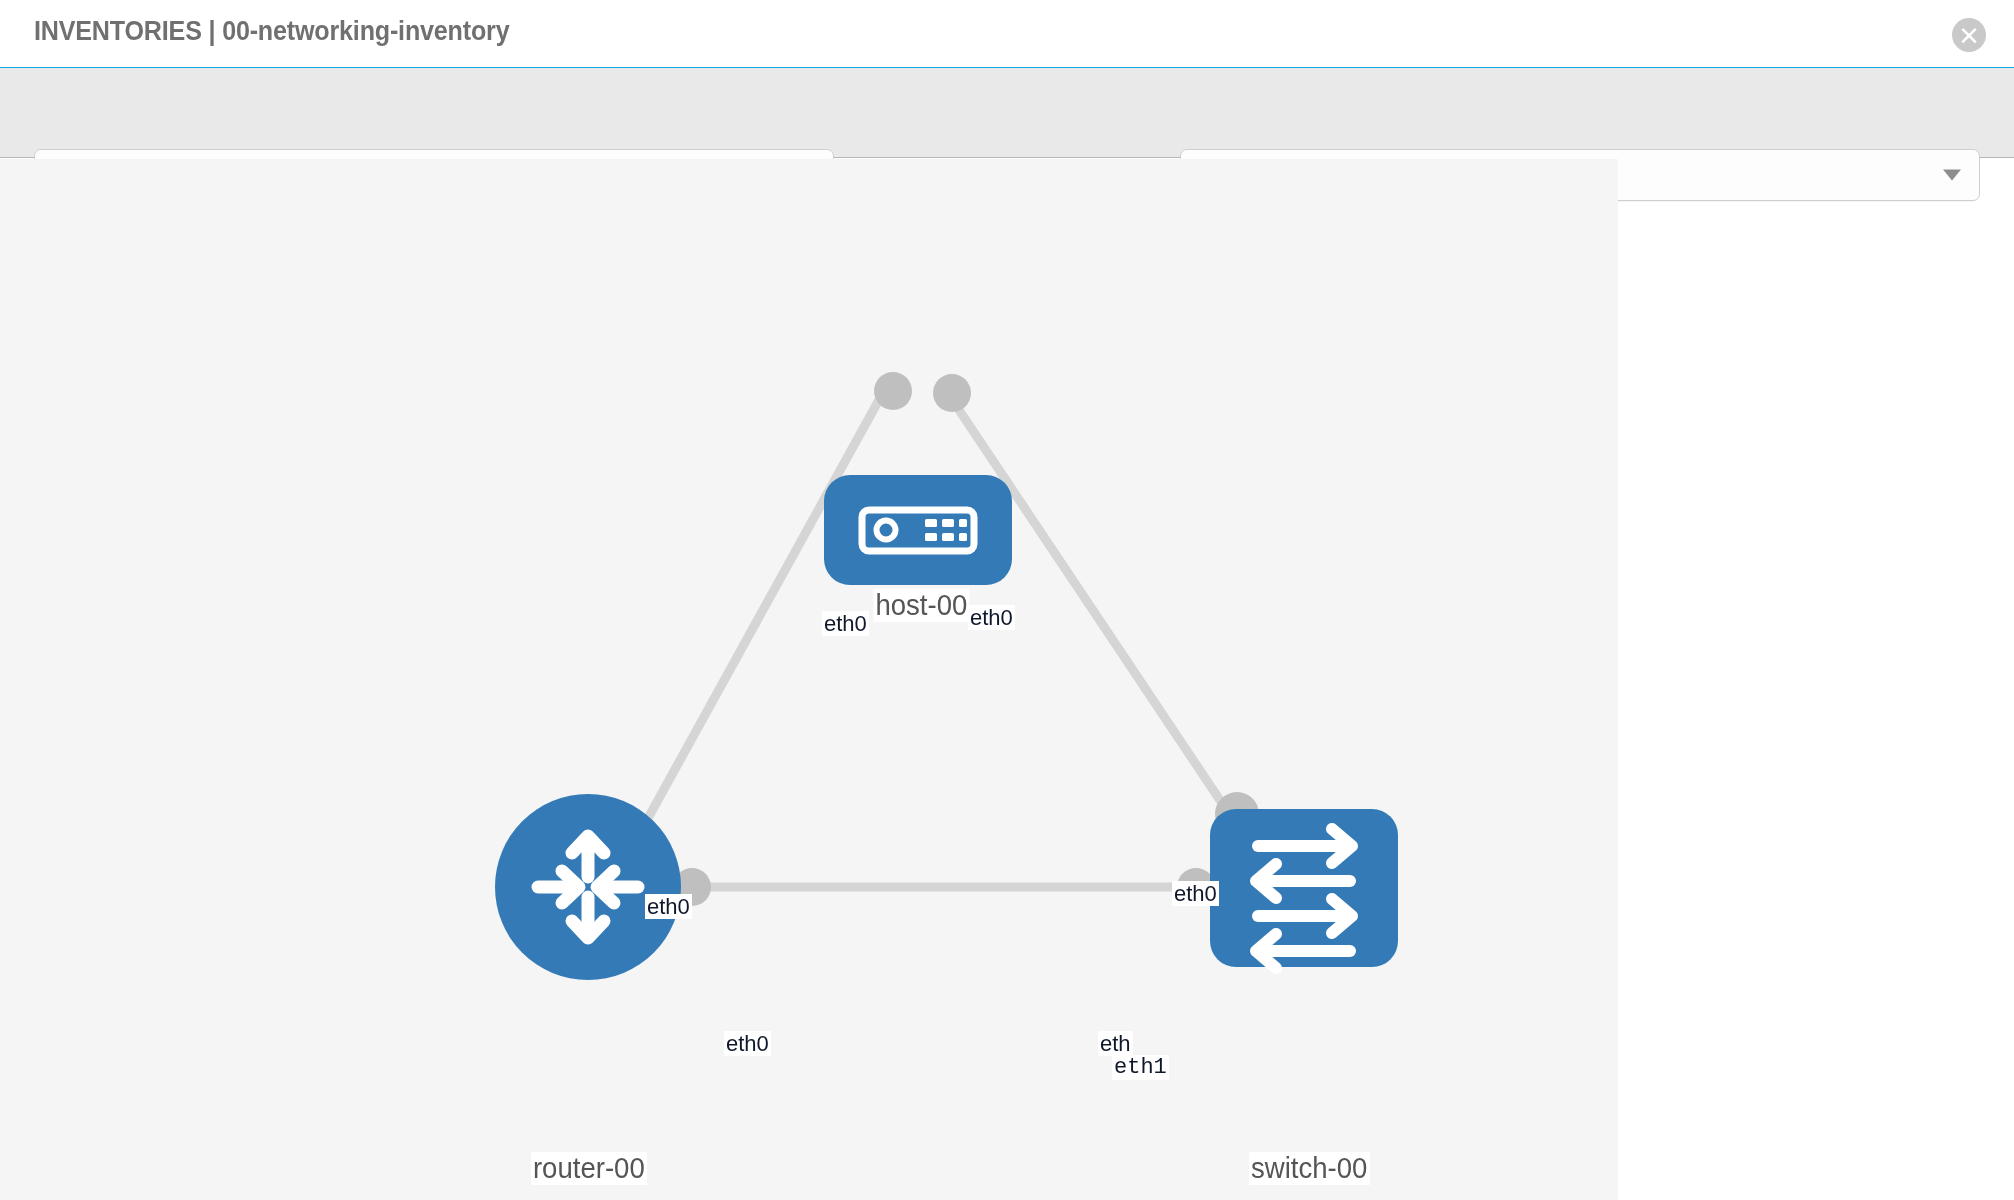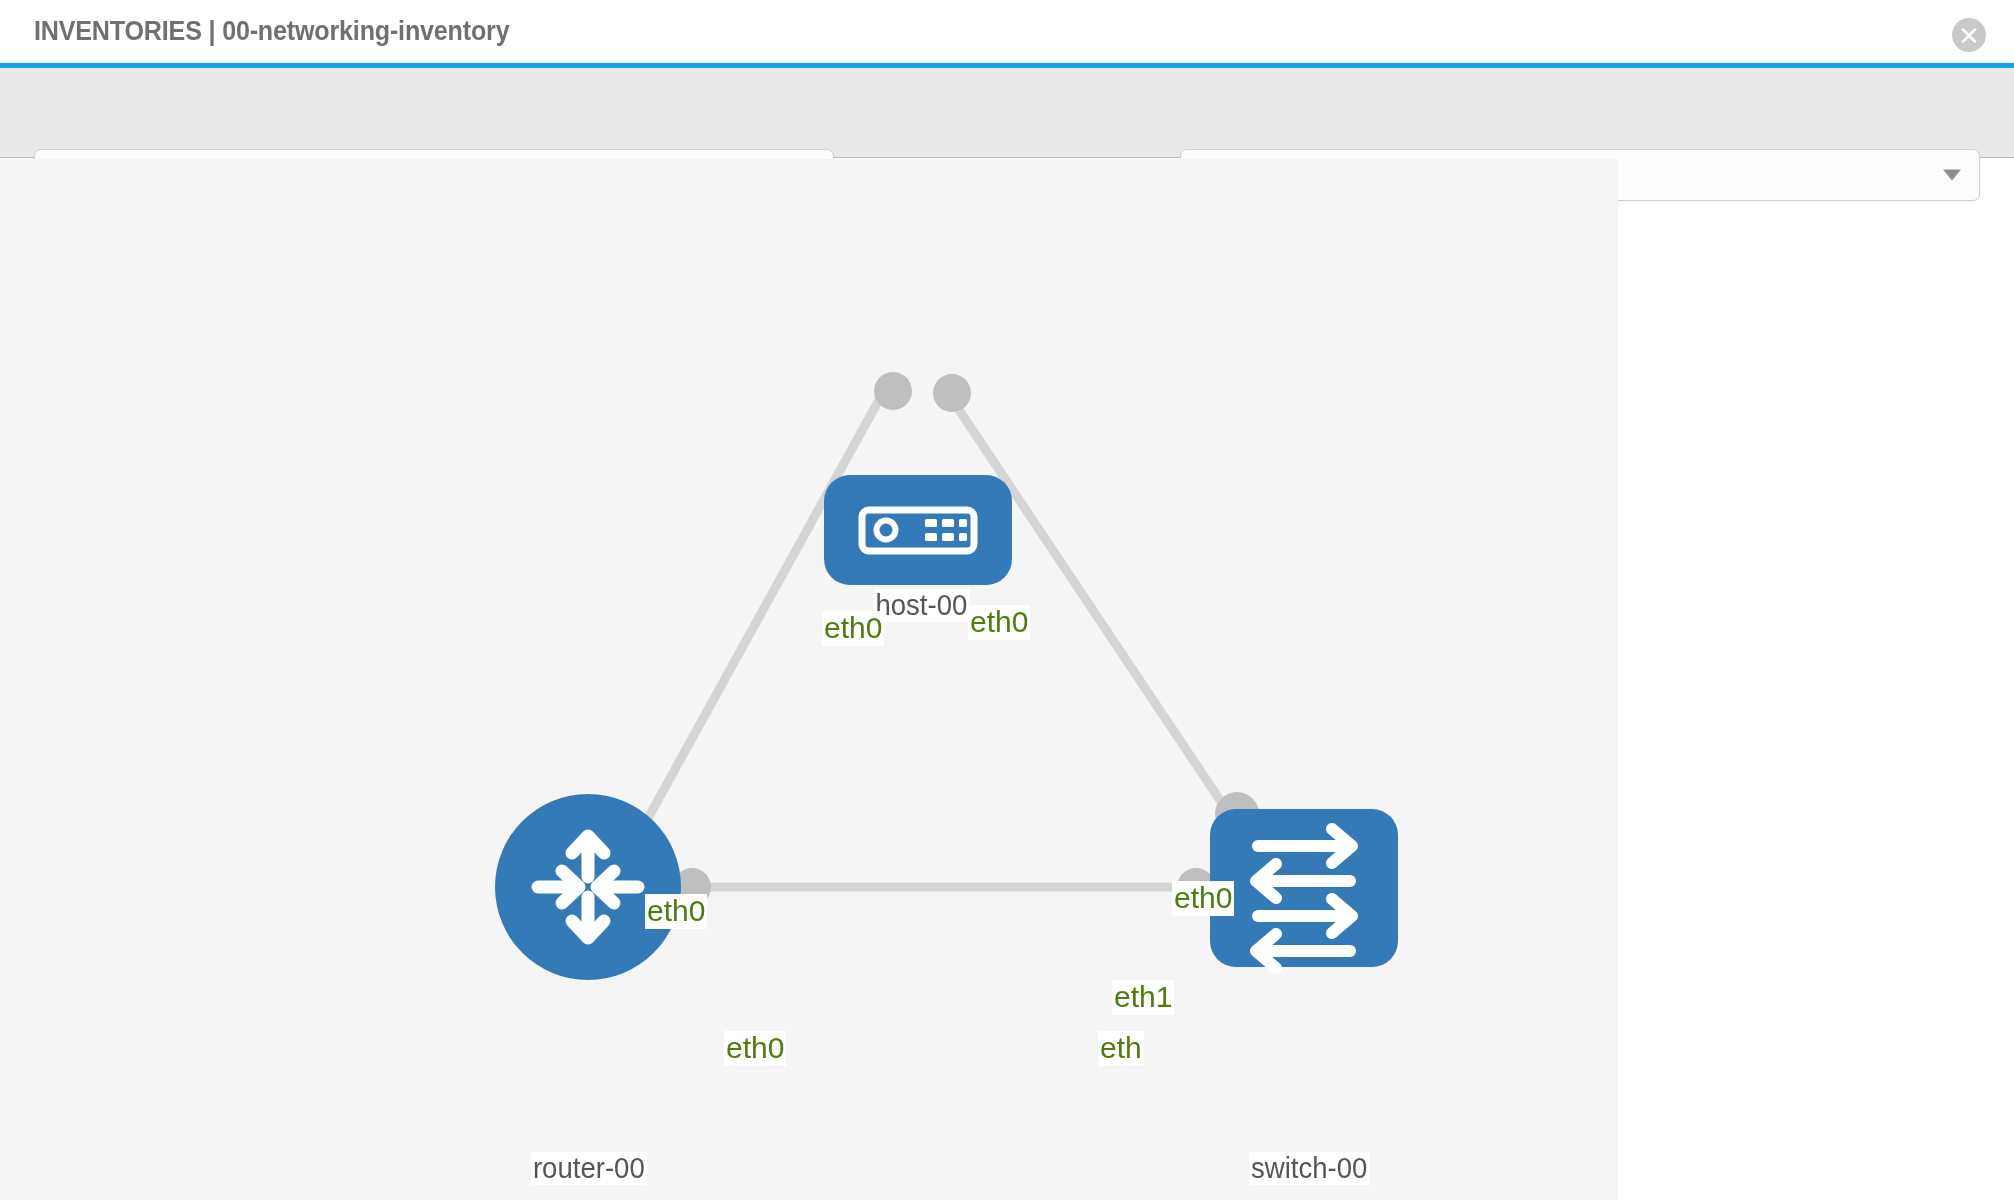--- a/index.html
+++ b/index.html
@@ -19,21 +19,21 @@
     height: 1200px;
     background: #ffffff;
   }
 
   #header {
     position: absolute;
     left: 0; top: 0;
     width: 2014px;
     height: 68px;
     background: #ffffff;
-    border-bottom: 5px solid #0ea5e9;
+    border-bottom: 1px solid #0ea5e9;
   }
 
   #page-title {
     position: absolute;
     left: 34px;
     top: 16px;
     font-size: 27px;
     font-weight: bold;
     color: #707070;
     letter-spacing: -0.2px;
@@ -131,22 +131,22 @@
     font-size: 29px;
     color: #555555;
     background: #ffffff;
     white-space: nowrap;
     padding: 0 2px;
     line-height: 1.15;
     transform: scaleX(0.95);
   }
   .iface-label {
     position: absolute;
-    font-size: 30px;
-    color: #4d7c0f;
+    font-size: 22px;
+    color: #0f172a;
     background: #ffffff;
     white-space: nowrap;
     padding: 0 2px;
     line-height: 1.15;
   }
 </style>
 </head>
 <body>
 
 <div id="app">
@@ -264,16 +264,16 @@
     <div class="node-label" style="left:871px; top:430px;">host-00</div>
     <div class="node-label" style="left:528px; top:993px;">router-00</div>
     <div class="node-label" style="left:1246px; top:993px;">switch-00</div>
 
     <div class="iface-label" style="left:822px; top:452px;">eth0</div>
     <div class="iface-label" style="left:968px; top:446px;">eth0</div>
     <div class="iface-label" style="left:645px; top:735px;">eth0</div>
     <div class="iface-label" style="left:1172px; top:722px;">eth0</div>
     <div class="iface-label" style="left:724px; top:872px;">eth0</div>
     <div class="iface-label" style="left:1098px; top:872px;">eth</div>
-    <div class="iface-label" style="left:1112px; top:821px;">eth1</div>
+    <div class="iface-label" style="left:1112px; top:896px;font-family:Liberation Mono, monospace;">eth1</div>
 
   </div>
 </div>
 
 </body></html>

